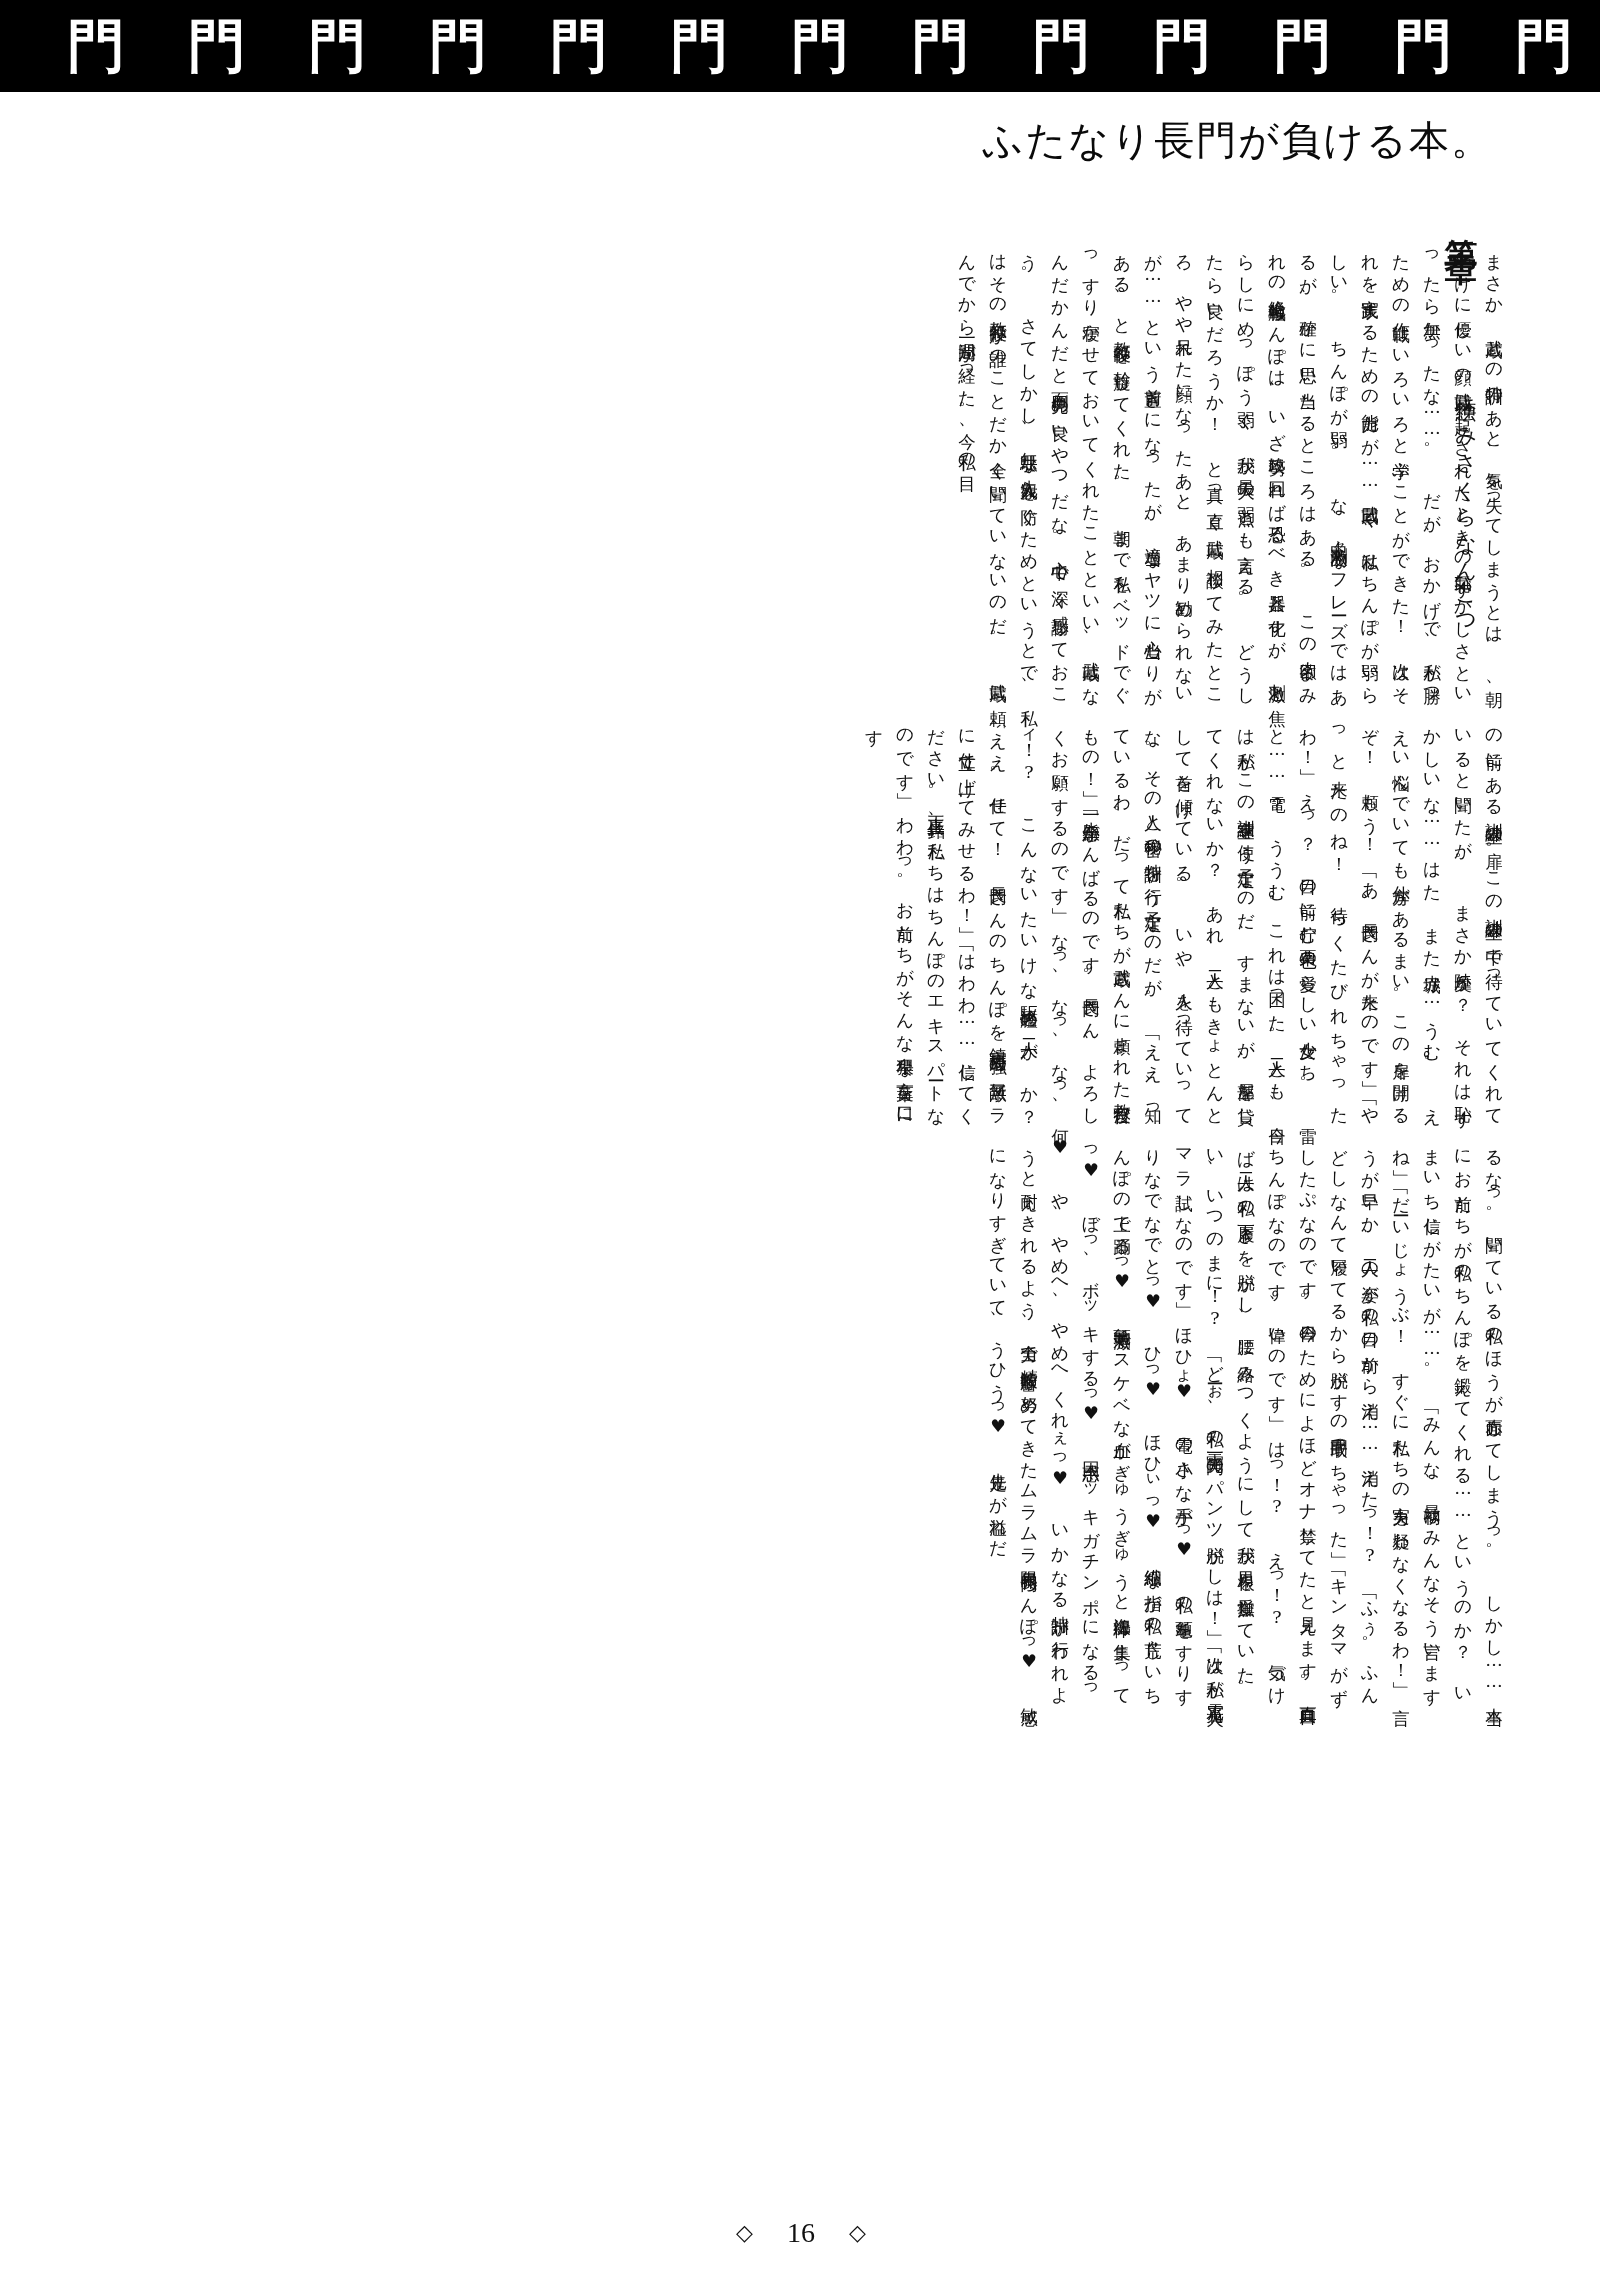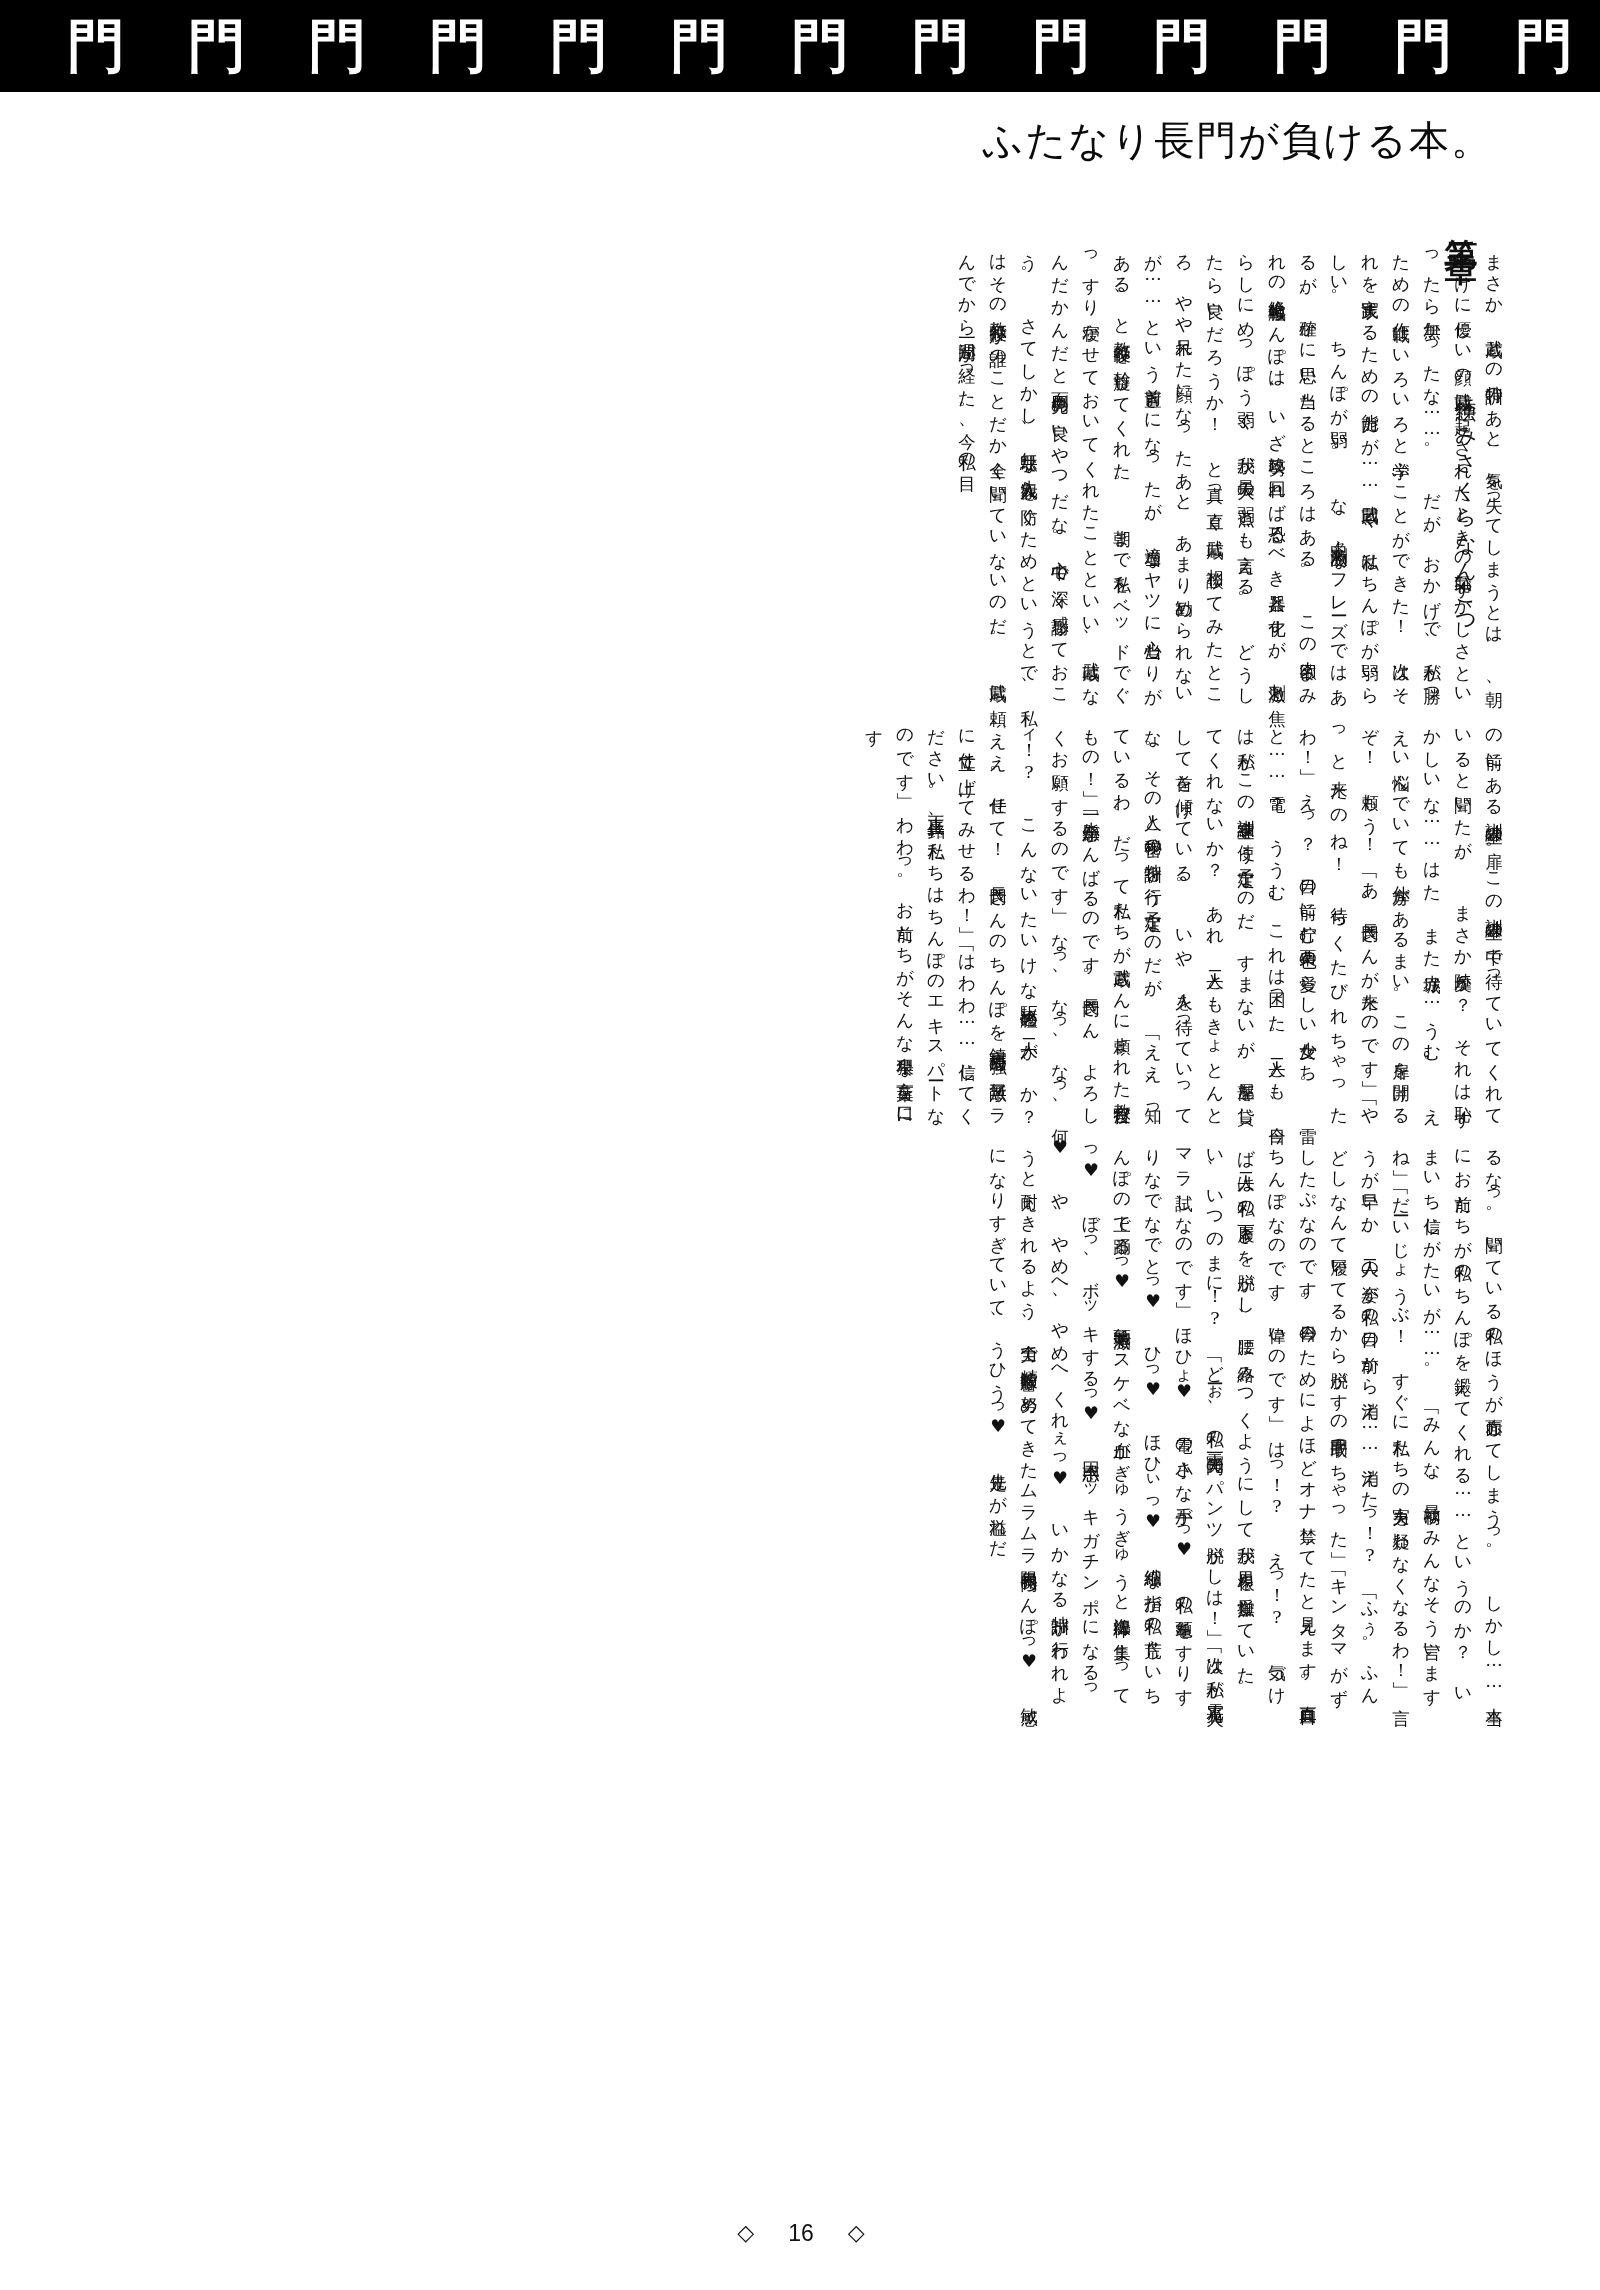--- a/index.html
+++ b/index.html
@@ -124,23 +124,23 @@
     align-items: center;
     justify-content: center;
     gap: 34px;
   }
   .foot-diamond {
     font-size: 22px;
     line-height: 22px;
     color: #111111;
   }
   .page-number {
-    font-size: 23px;
+    font-size: 28px;
     line-height: 30px;
-    font-family: Liberation Sans, sans-serif;
+    font-family: Liberation Serif, serif;
     color: #111111;
   }
 </style>
 </head>
 <body>
 
 <div class="top-band">
   <div class="top-band-inner" id="band-row">
       <span class="band-glyph">門</span>
       <span class="band-glyph">門</span>

